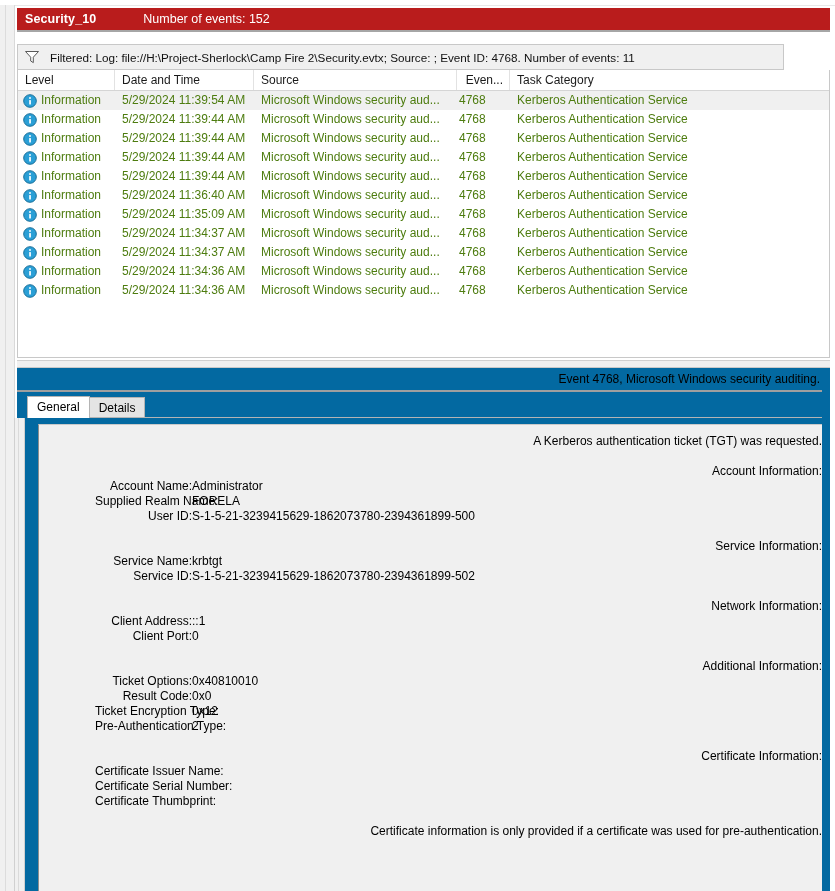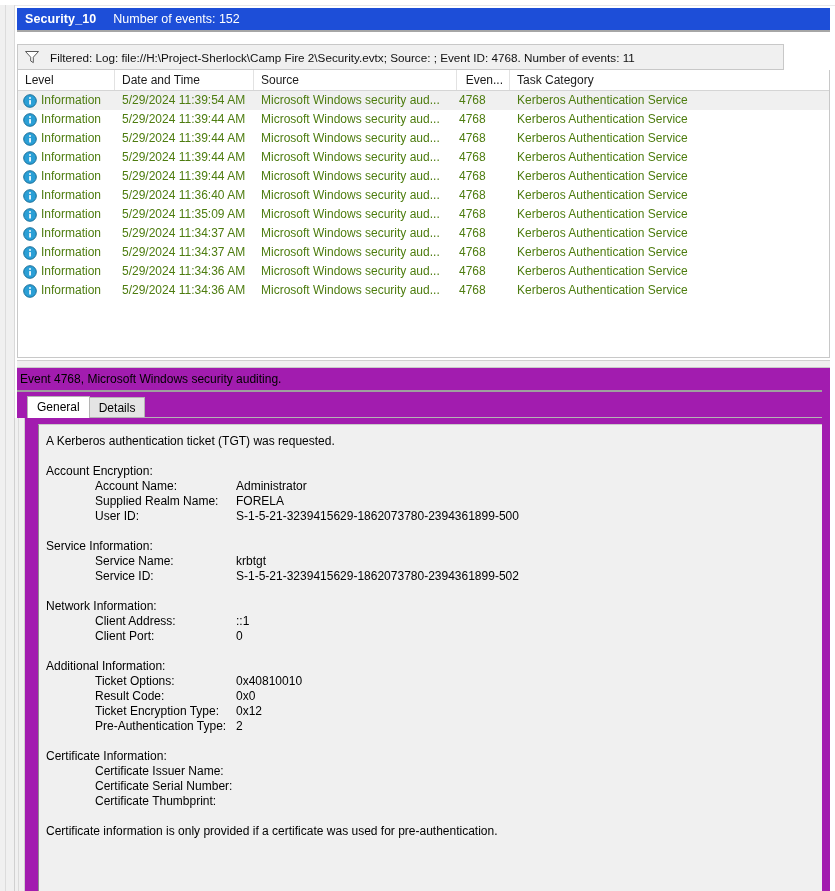--- a/index.html
+++ b/index.html
@@ -46,27 +46,28 @@
     left: 5px; top: 0;
     width: 1px; height: 886px;
     background: #dcdcdc;
   }
 
   
   .log-header {
     position: absolute;
     left: 17px; top: 8px;
     width: 813px; height: 24px;
-    background: #1d4ed8;
+    background: #b91c1c;
     color: #ffffff;
     display: flex;
     align-items: center;
     box-sizing: border-box;
     padding-left: 8px;
     border-bottom: 2px solid #a6a6a6;
+    gap: 30px;
   }
   .log-header .log-name {
     font-weight: bold;
     font-size: 12.5px;
     letter-spacing: 0.1px;
   }
   .log-header .log-count {
     margin-left: 17px;
     font-size: 12.5px;
   }
@@ -174,22 +175,23 @@
   .splitter-line-bot {
     position: absolute; left: 0; bottom: 0;
     width: 813px; height: 1px; background: #c9c9c9;
   }
 
   
   .detail-pane {
     position: absolute;
     left: 17px; top: 368px;
     width: 813px; height: 523px;
-    background: #a21caf;
-    box-sizing: border-box;
+    background: #0369a1;
+    box-sizing: border-box;
+    text-align: right;
   }
   .detail-title {
     position: absolute;
     left: 3px; top: 2px;
     width: 800px;
     font-size: 12px;
     color: #000000;
     line-height: 18px;
   }
   .detail-title-rule {
@@ -264,21 +266,20 @@
   .msg-line {
     font-size: 12px;
     line-height: 15px;
     color: #000000;
     white-space: pre;
   }
   .msg-line.blank { height: 15px; }
   .kv {
     display: flex;
     line-height: 15px;
-    gap: 44px;
   }
   .kv .k {
     width: 146px;
     padding-left: 49px;
     box-sizing: border-box;
     font-size: 12px;
     white-space: nowrap;
   }
   .kv .v {
     font-size: 12px;
@@ -494,21 +495,21 @@
     <div class="tab-underline"></div>
 
     <div class="detail-rail">
       <div class="detail-rail-stripe"></div>
     </div>
 
     <div class="msg-box">
       <div id="msg-container">
           <div class="msg-line">A Kerberos authentication ticket (TGT) was requested.</div>
           <div class="msg-line blank"></div>
-          <div class="msg-line">Account Encryption:</div>
+          <div class="msg-line">Account Information:</div>
           <div class="kv">
             <span class="k">Account Name:</span>
             <span class="v">Administrator</span>
           </div>
           <div class="kv">
             <span class="k">Supplied Realm Name:</span>
             <span class="v">FORELA</span>
           </div>
           <div class="kv">
             <span class="k">User ID:</span>

